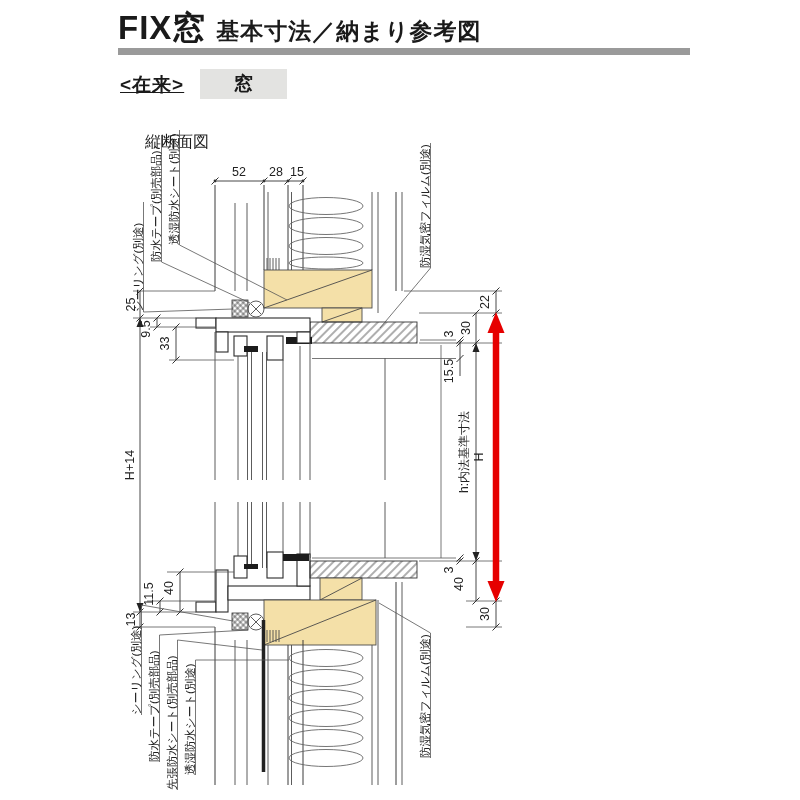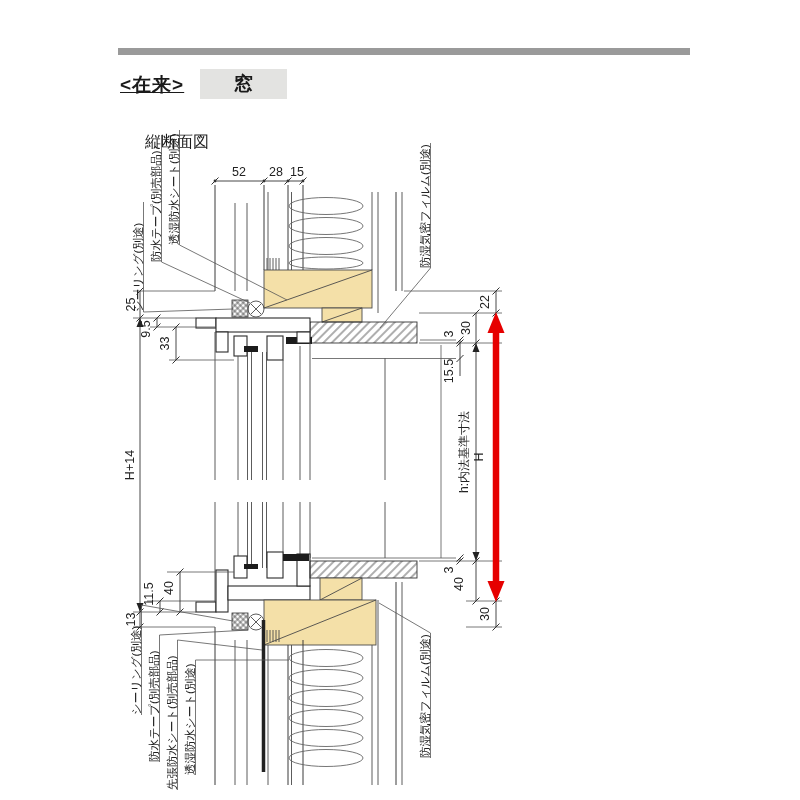--- a/index.html
+++ b/index.html
@@ -31,20 +31,23 @@
   .tick{stroke:#333;stroke-width:1;}
   .arr{fill:#222;stroke:none;}
   .redline{stroke:#e60000;stroke-width:6.5;}
   .redarr{fill:#e60000;stroke:none;}
 </style>
 </head>
 <body>
 
 <div class="page">
 
+  <div class="titlebar">
+    <span class="title-main">FIX窓</span><span class="title-sub">基本寸法／納まり参考図</span>
+  </div>
   <div class="rule"></div>
   <div class="method">&lt;在来&gt;</div>
   <div class="chip">窓</div>
   <div class="sectionlabel">縦断面図</div>
 
   <svg width="800" height="800" viewBox="0 0 800 800">
     <defs>
       <pattern id="hatch45" width="6" height="6" patternUnits="userSpaceOnUse" patternTransform="rotate(-45)">
         <line x1="0" y1="3" x2="6" y2="3" stroke="#333" stroke-width="0.8"></line>
       </pattern>

